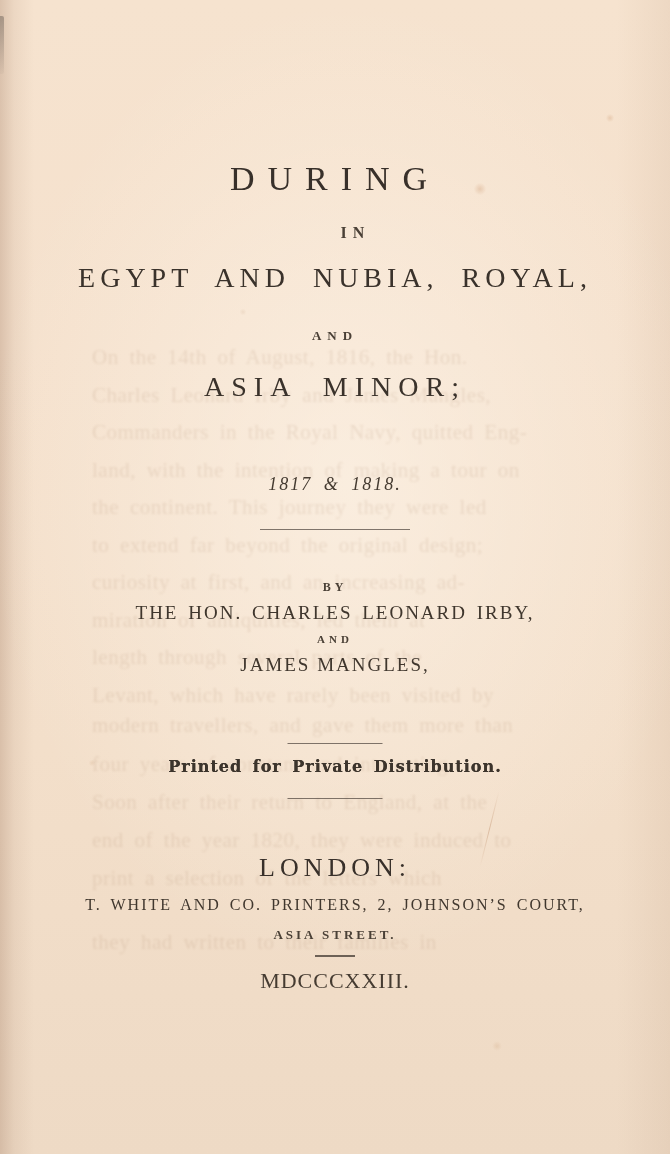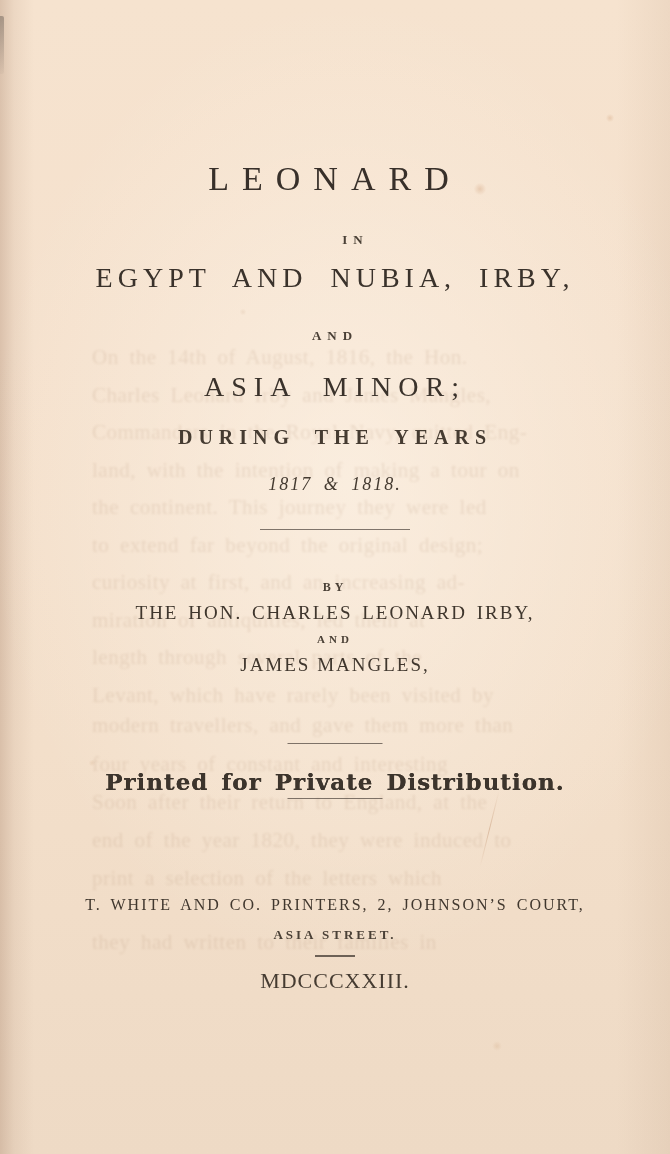--- a/index.html
+++ b/index.html
@@ -31,34 +31,34 @@
     transform:rotate(14deg);
   }
   .line{
     position:absolute;left:0;right:0;
     text-align:center;
     color:#433a31;
     white-space:nowrap;
   }
   
   .l-travels   {top:160px;font-size:34px;letter-spacing:13px;color:#38302a;}
-  .l-in        {top:232px;font-size:13px;letter-spacing:6px;font-weight:bold;color:#4a4036;padding-left:41px;}
+  .l-in        {top:224px;font-size:16px;letter-spacing:6px;font-weight:bold;color:#4a4036;padding-left:41px;}
   .l-egypt     {top:262px;font-size:28px;letter-spacing:5px;word-spacing:11px;color:#3a322b;}
   .l-and1      {top:328px;font-size:13px;letter-spacing:6px;font-weight:bold;color:#4a4036;}
   .l-asia      {top:371px;font-size:28px;letter-spacing:7px;word-spacing:13px;color:#3a322b;}
   .l-during    {top:426px;font-size:20px;letter-spacing:6px;word-spacing:9px;font-weight:bold;color:#453b31;}
   .l-years     {top:474px;font-size:18px;letter-spacing:2px;word-spacing:5px;color:#453b31;font-style:italic;}
   .l-by        {top:580px;font-size:12px;letter-spacing:4px;font-weight:bold;color:#4a4036;}
   .l-author1   {top:602px;font-size:19px;letter-spacing:2px;word-spacing:3px;color:#3f362d;}
   .l-and2      {top:633px;font-size:11px;letter-spacing:4px;font-weight:bold;color:#4a4036;}
   .l-author2   {top:654px;font-size:19px;letter-spacing:2px;color:#3f362d;}
   .l-rank      {top:682px;font-size:13px;letter-spacing:3px;word-spacing:5px;font-weight:bold;color:#4a4036;}
-  .l-blackletter{top:757px;font-size:23px;font-weight:bold;letter-spacing:1px;word-spacing:4px;
+  .l-blackletter{top:757px;font-size:16px;font-weight:bold;letter-spacing:1px;word-spacing:4px;
                  font-family:"DejaVu Serif","Liberation Serif",serif;color:#3c342c;
-                 text-shadow:0 0 0.5px #3c342c;margin-top:11px;}
+                 text-shadow:0 0 0.5px #3c342c;}
   .l-london    {top:853px;font-size:26px;letter-spacing:5px;color:#38302a;}
   .l-printer   {top:896px;font-size:16px;letter-spacing:2px;word-spacing:3px;color:#40372e;}
   .l-street    {top:927px;font-size:13px;letter-spacing:3px;font-weight:bold;color:#4a4036;}
   .l-roman     {top:968px;font-size:22px;letter-spacing:1px;color:#453b31;}
   
   .rule{position:absolute;left:50%;transform:translateX(-50%);background:#4c423a;opacity:.7;}
   .rule-1{top:529px;width:150px;height:1px;}
   .rule-2{top:743px;width:95px;height:1px;}
   .rule-3{top:798px;width:95px;height:1px;}
   .rule-4{top:955px;width:40px;height:2px;opacity:.8;}
@@ -91,37 +91,37 @@
   <div class="ghost" style="top:608px">miration of antiquities, led them at</div>
   <div class="ghost" style="top:645px">length through several parts of the</div>
   <div class="ghost" style="top:683px">Levant, which have rarely been visited by</div>
   <div class="ghost" style="top:713px">modern travellers, and gave them more than</div>
   <div class="ghost" style="top:752px">four years of constant and interesting</div>
   <div class="ghost" style="top:790px">Soon after their return to England, at the</div>
   <div class="ghost" style="top:828px">end of the year 1820, they were induced to</div>
   <div class="ghost" style="top:866px">print a selection of the letters which</div>
   <div class="ghost" style="top:930px">they had written to their families in</div>
 
-  <div class="line l-travels z">LEONARD</div>
+  <div class="line l-travels z">DURING</div>
   <div class="line l-in z">IN</div>
-  <div class="line l-egypt z">EGYPT AND NUBIA, IRBY,</div>
+  <div class="line l-egypt z">EGYPT AND NUBIA, ROYAL,</div>
   <div class="line l-and1 z">AND</div>
   <div class="line l-asia z">ASIA MINOR;</div>
-  <div class="line l-during z">DURING THE YEARS</div>
   <div class="line l-years z">1817 &amp; 1818.</div>
 
   <div class="rule rule-1 z"></div>
 
   <div class="line l-by z">BY</div>
   <div class="line l-author1 z">THE HON. CHARLES LEONARD IRBY,</div>
   <div class="line l-and2 z">AND</div>
   <div class="line l-author2 z">JAMES MANGLES,</div>
 
   <div class="rule rule-2 z"></div>
   <div class="line l-blackletter z">Printed for Private Distribution.</div>
   <div class="rule rule-3 z"></div>
 
+  <div class="line l-london z">LONDON:</div>
   <div class="line l-printer z">T. WHITE AND CO. PRINTERS, 2, JOHNSON’S COURT,</div>
   <div class="line l-street z">ASIA STREET.</div>
   <div class="rule rule-4 z"></div>
   <div class="line l-roman z">MDCCCXXIII.</div>
 
 </div>
 
 </body></html>

